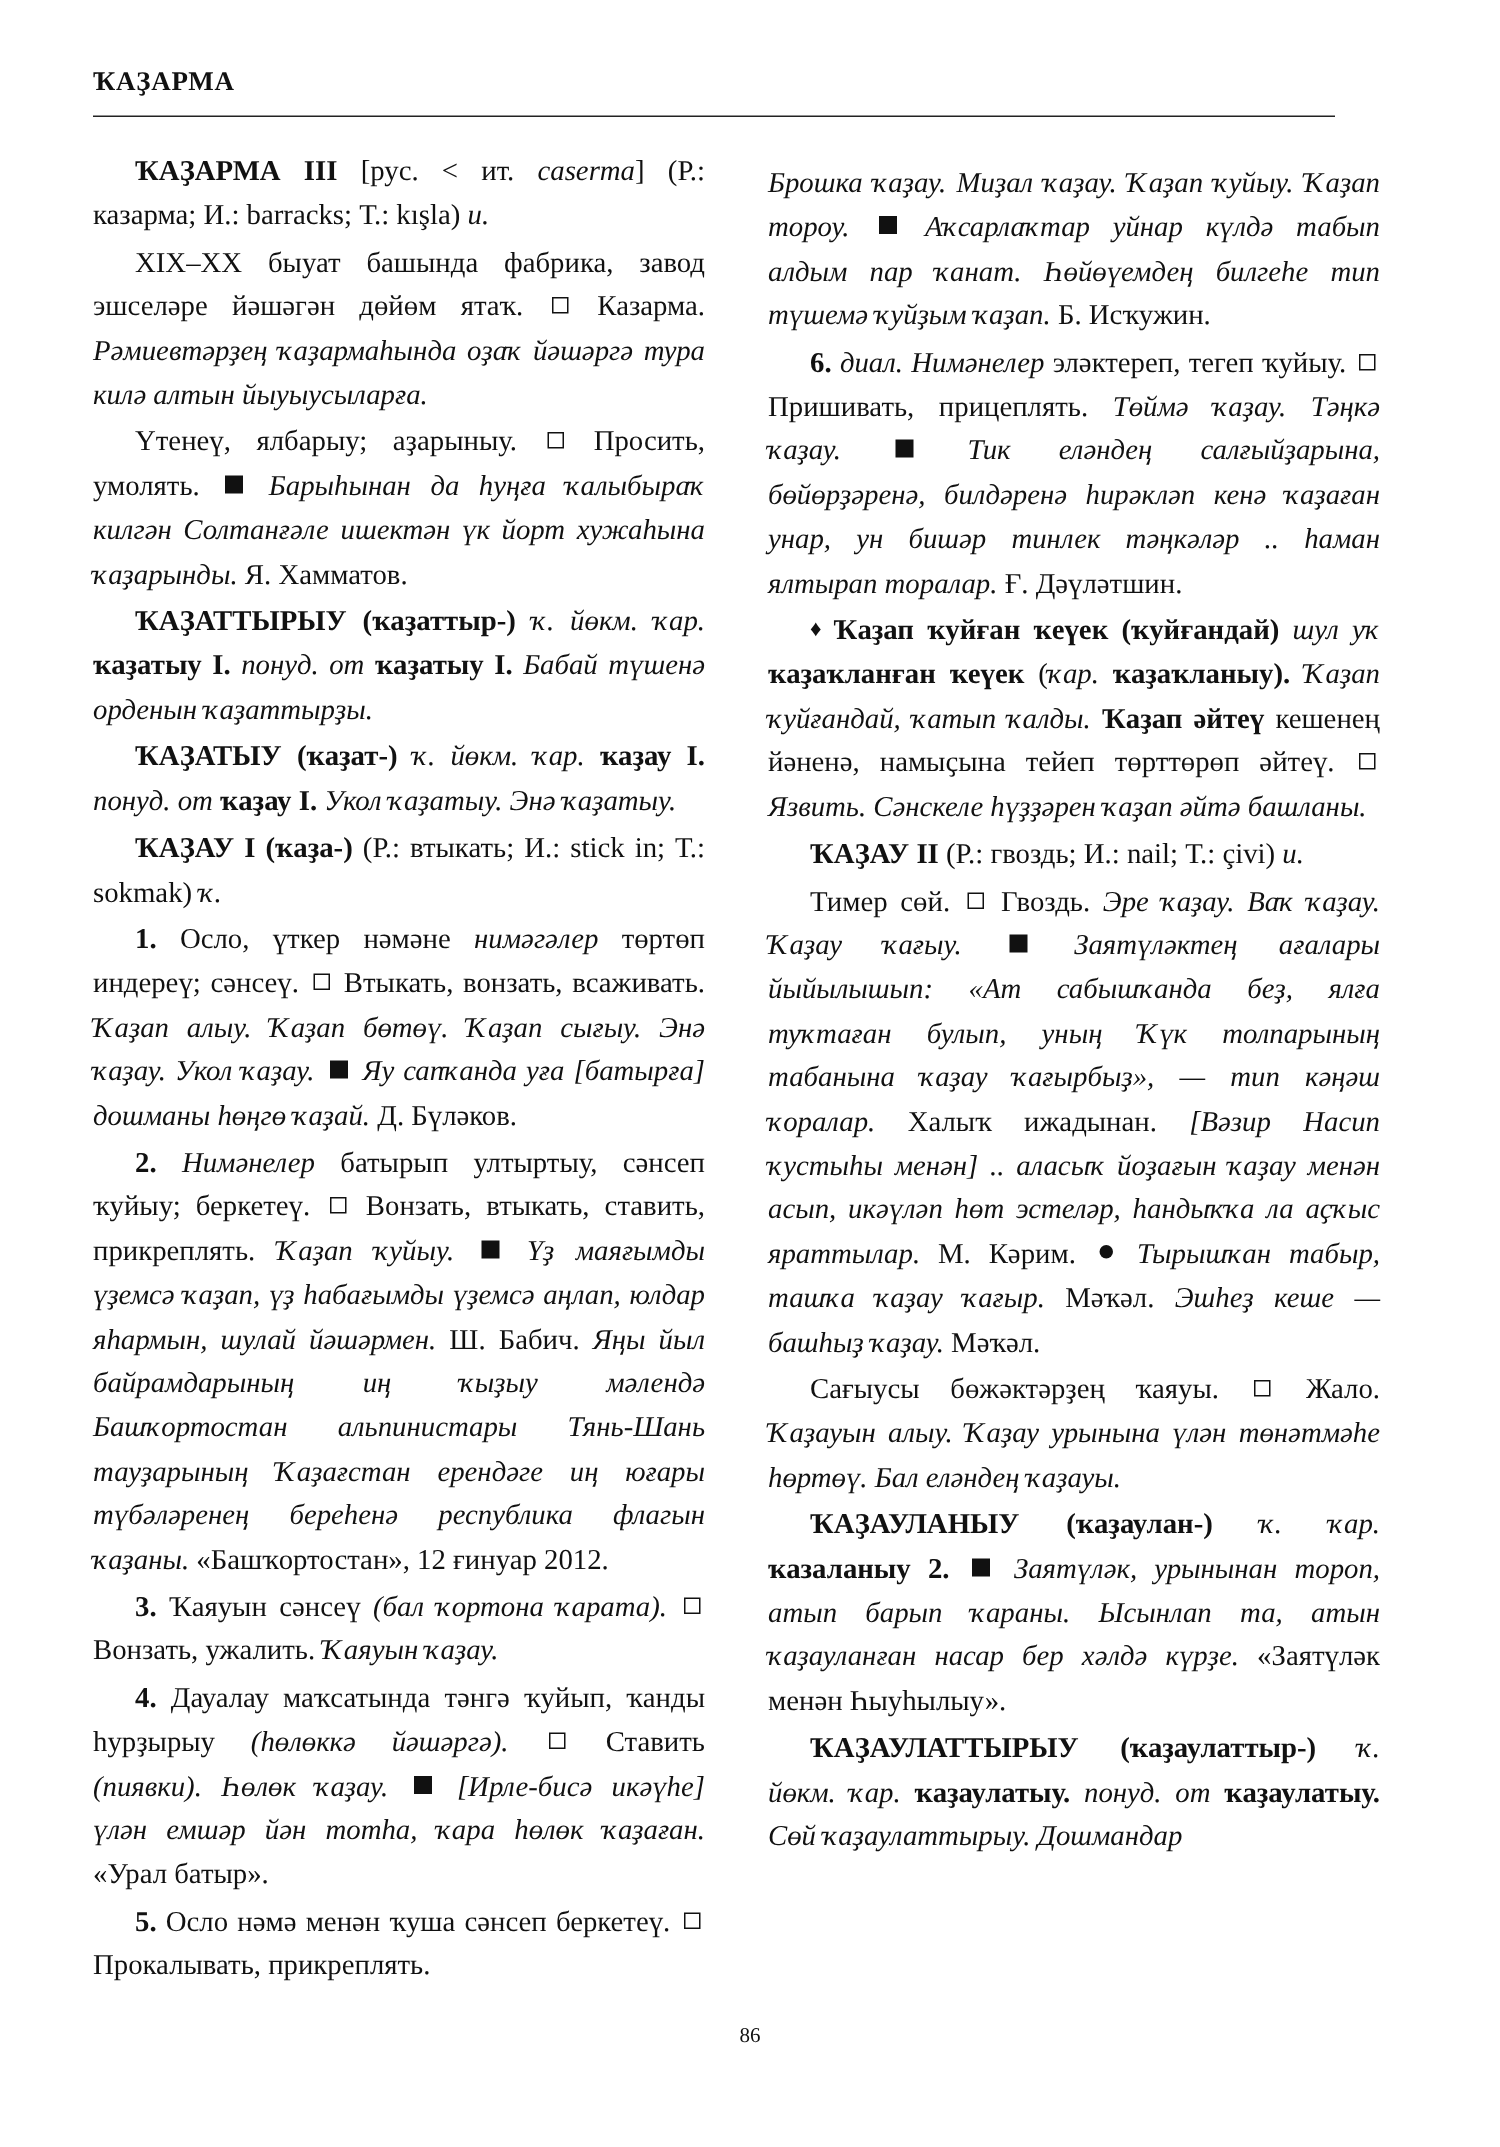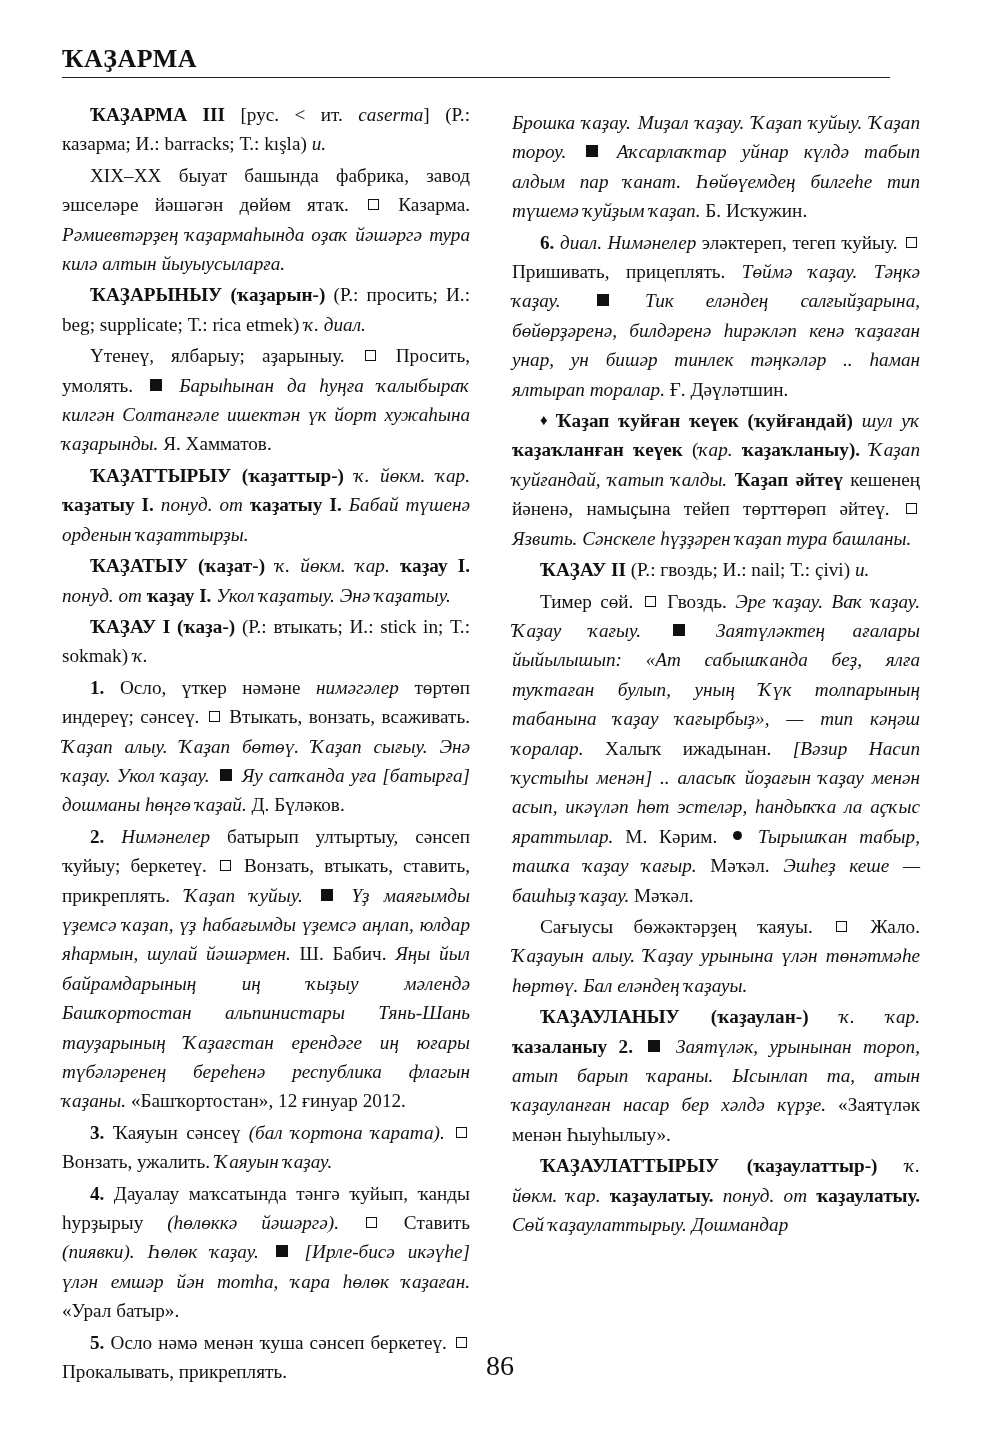--- a/index.html
+++ b/index.html
@@ -1,63 +1,62 @@
 <!DOCTYPE html>
 <html><head>
 <meta charset="utf-8">
 <style>
   html, body { margin:0; padding:0; background:#ffffff; }
   body { width:1000px; height:1431px; position:relative; overflow:hidden;
          font-family:"DejaVu Serif","Liberation Serif",serif; color:#111; }
   .running-head { position:absolute; left:62px; top:44px; font-weight:bold;
-         font-size:26px; letter-spacing:0.5px; font-family:"Liberation Serif",serif; }
+         font-size:18px; letter-spacing:0.5px; font-family:"Liberation Serif",serif; }
   .rule { position:absolute; left:62px; top:77px; width:828px; height:0;
           border-top:1.6px solid #222; }
   .col { position:absolute; top:100px; width:408px; font-family:Liberation Serif, serif;
          font-size:19.2px; line-height:29.4px; text-align:justify; hyphens:manual; }
   .col-left { left:62px; }
   .col-right { left:512px; top:108px; }
   .entry { margin:0 0 2px 0; text-indent:28px; }
   .entry.cont { text-indent:0; }
   .entry b { font-weight:bold; }
   .entry i { font-style:italic; }
   .sq { display:inline-block; width:11px; height:11px; border:1.3px solid #111;
         vertical-align:1px; margin:0 3px; box-sizing:border-box; }
   .bsq { display:inline-block; width:12px; height:12px; background:#111;
          vertical-align:1px; margin:0 4px; }
   .dia { font-size:15px; vertical-align:2px; margin-right:4px; }
   .dot { display:inline-block; width:9px; height:9px; border-radius:50%; background:#111;
          vertical-align:3px; margin:0 4px; }
   .page-num { position:absolute; top:1350px; left:0; width:1000px; text-align:center;
-              font-family:"Liberation Serif",serif; font-size:28px; }
+              font-family:"Liberation Serif",serif; font-size:14px; }
 </style>
 </head>
 <body>
 
 <div class="running-head">ҠАҘАРМА</div>
 <div class="rule"></div>
 
 <div class="col col-left" id="left-col">
     <p class="entry"><b>ҠАҘАРМА III</b> [рус. &lt; ит. <i>caserma</i>] (Р.: казарма; И.: barracks; Т.: kışla) <i>и.</i></p>
     <p class="entry">XIX–XX быуат башында фабрика, завод эшселәре йәшәгән дөйөм ятаҡ. <span class="sq"></span> Казарма. <i>Рәмиевтәрҙең ҡаҙармаһында оҙаҡ йәшәргә тура килә алтын йыуыусыларға.</i></p>
-    <p class="entry"><b>ҠАҘАРЫНЫУ (ҡаҙарын-)</b> (Р.: просить; И.: beg; supplicate; Т.: rica etmek) <i>ҡ. диал.</i></p>
     <p class="entry">Үтенеү, ялбарыу; аҙарыныу. <span class="sq"></span> Просить, умолять. <span class="bsq"></span> <i>Барыһынан да һуңға ҡалыбыраҡ килгән Солтанғәле ишектән үк йорт хужаһына ҡаҙарынды.</i> Я. Хамматов.</p>
     <p class="entry"><b>ҠАҘАТТЫРЫУ (ҡаҙаттыр-)</b> <i>ҡ. йөкм. ҡар.</i> <b>ҡаҙатыу I.</b> <i>понуд. от</i> <b>ҡаҙатыу I.</b> <i>Бабай түшенә орденын ҡаҙаттырҙы.</i></p>
     <p class="entry"><b>ҠАҘАТЫУ (ҡаҙат-)</b> <i>ҡ. йөкм. ҡар.</i> <b>ҡаҙау I.</b> <i>понуд. от</i> <b>ҡаҙау I.</b> <i>Укол ҡаҙатыу. Энә ҡаҙатыу.</i></p>
     <p class="entry"><b>ҠАҘАУ I (ҡаҙа-)</b> (Р.: втыкать; И.: stick in; Т.: sokmak) <i>ҡ.</i></p>
     <p class="entry"><b>1.</b> Осло, үткер нәмәне <i>нимәгәлер</i> төртөп индереү; сәнсеү. <span class="sq"></span> Втыкать, вонзать, всаживать. <i>Ҡаҙап алыу. Ҡаҙап бөтөү. Ҡаҙап сығыу. Энә ҡаҙау. Укол ҡаҙау.</i> <span class="bsq"></span> <i>Яу сапҡанда уға [батырға] дошманы һөңгө ҡаҙай.</i> Д. Бүләков.</p>
     <p class="entry"><b>2.</b> <i>Нимәнелер</i> батырып ултыртыу, сәнсеп ҡуйыу; беркетеү. <span class="sq"></span> Вонзать, втыкать, ставить, прикреплять. <i>Ҡаҙап ҡуйыу.</i> <span class="bsq"></span> <i>Үҙ маяғымды үҙемсә ҡаҙап, үҙ һабағымды үҙемсә аңлап, юлдар яһармын, шулай йәшәрмен.</i> Ш. Бабич. <i>Яңы йыл байрамдарының иң ҡыҙыу мәлендә Башҡортостан альпинистары Тянь-Шань тауҙарының Ҡаҙағстан ерендәге иң юғары түбәләренең береһенә республика флагын ҡаҙаны.</i> «Башҡортостан», 12 ғинуар 2012.</p>
     <p class="entry"><b>3.</b> Ҡаяуын сәнсеү <i>(бал ҡортона ҡарата).</i> <span class="sq"></span> Вонзать, ужалить. <i>Ҡаяуын ҡаҙау.</i></p>
     <p class="entry"><b>4.</b> Дауалау маҡсатында тәнгә ҡуйып, ҡанды һурҙырыу <i>(һөлөккә йәшәргә).</i> <span class="sq"></span> Ставить <i>(пиявки).</i> <i>Һөлөк ҡаҙау.</i> <span class="bsq"></span> <i>[Ирле-бисә икәүһе] үлән емшәр йән тотһа, ҡара һөлөк ҡаҙаған.</i> «Урал батыр».</p>
     <p class="entry"><b>5.</b> Осло нәмә менән ҡуша сәнсеп беркетеү. <span class="sq"></span> Прокалывать, прикреплять.</p>
   </div>
 <div class="col col-right" id="right-col">
     <p class="entry cont"><i>Брошка ҡаҙау. Миҙал ҡаҙау. Ҡаҙап ҡуйыу. Ҡаҙап тороу.</i> <span class="bsq"></span> <i>Аҡсарлаҡтар уйнар күлдә табып алдым пар ҡанат. Һөйөүемдең билгеһе тип түшемә ҡуйҙым ҡаҙап.</i> Б. Исҡужин.</p>
     <p class="entry"><b>6.</b> <i>диал.</i> <i>Нимәнелер</i> эләктереп, тегеп ҡуйыу. <span class="sq"></span> Пришивать, прицеплять. <i>Төймә ҡаҙау. Тәңкә ҡаҙау.</i> <span class="bsq"></span> <i>Тик еләндең салғыйҙарына, бөйөрҙәренә, билдәренә һирәкләп кенә ҡаҙаған унар, ун бишәр тинлек тәңкәләр .. һаман ялтырап торалар.</i> Ғ. Дәүләтшин.</p>
-    <p class="entry"><span class="dia">♦</span><b>Ҡаҙап ҡуйған ҡеүек (ҡуйғандай)</b> <i>шул уҡ</i> <b>ҡаҙаҡланған ҡеүек</b> (<i>ҡар.</i> <b>ҡаҙаҡланыу).</b> <i>Ҡаҙап ҡуйғандай, ҡатып ҡалды.</i> <b>Ҡаҙап әйтеү</b> кешенең йәненә, намыҫына тейеп төрттөрөп әйтеү. <span class="sq"></span> <i>Язвить.</i> <i>Сәнскеле һүҙҙәрен ҡаҙап тура башланы.</i></p>
+    <p class="entry"><span class="dia">♦</span><b>Ҡаҙап ҡуйған ҡеүек (ҡуйғандай)</b> <i>шул уҡ</i> <b>ҡаҙаҡланған ҡеүек</b> (<i>ҡар.</i> <b>ҡаҙаҡланыу).</b> <i>Ҡаҙап ҡуйғандай, ҡатып ҡалды.</i> <b>Ҡаҙап әйтеү</b> кешенең йәненә, намыҫына тейеп төрттөрөп әйтеү. <span class="sq"></span> <i>Язвить.</i> <i>Сәнскеле һүҙҙәрен ҡаҙап әйтә башланы.</i></p>
     <p class="entry"><b>ҠАҘАУ II</b> (Р.: гвоздь; И.: nail; Т.: çivi) <i>и.</i></p>
     <p class="entry">Тимер сөй. <span class="sq"></span> Гвоздь. <i>Эре ҡаҙау. Ваҡ ҡаҙау. Ҡаҙау ҡағыу.</i> <span class="bsq"></span> <i>Заятүләктең ағалары йыйылышып: «Ат сабышҡанда беҙ, ялға туҡтаған булып, уның Ҡүк толпарының табанына ҡаҙау ҡағырбыҙ», — тип кәңәш ҡоралар.</i> Халыҡ ижадынан. <i>[Вәзир Насип ҡустыһы менән] .. аласыҡ йоҙағын ҡаҙау менән асып, икәүләп һөт эстеләр, һандыҡҡа ла аҫҡыс яраттылар.</i> М. Кәрим. <span class="dot"></span> <i>Тырышҡан табыр, ташҡа ҡаҙау ҡағыр.</i> Мәҡәл. <i>Эшһеҙ кеше — башһыҙ ҡаҙау.</i> Мәҡәл.</p>
     <p class="entry">Сағыусы бөжәктәрҙең ҡаяуы. <span class="sq"></span> Жало. <i>Ҡаҙауын алыу. Ҡаҙау урынына үлән төнәтмәһе һөртөү. Бал еләндең ҡаҙауы.</i></p>
     <p class="entry"><b>ҠАҘАУЛАНЫУ (ҡаҙаулан-)</b> <i>ҡ. ҡар.</i> <b>ҡазаланыу 2.</b> <span class="bsq"></span> <i>Заятүләк, урынынан тороп, атып барып ҡараны. Ысынлап та, атын ҡаҙауланған насар бер хәлдә күрҙе.</i> «Заятүләк менән Һыуһылыу».</p>
     <p class="entry"><b>ҠАҘАУЛАТТЫРЫУ (ҡаҙаулаттыр-)</b> <i>ҡ. йөкм. ҡар.</i> <b>ҡаҙаулатыу.</b> <i>понуд. от</i> <b>ҡаҙаулатыу.</b> <i>Сөй ҡаҙаулаттырыу. Дошмандар</i></p>
   </div>
 
 <div class="page-num">86</div>
 
 </body></html>

